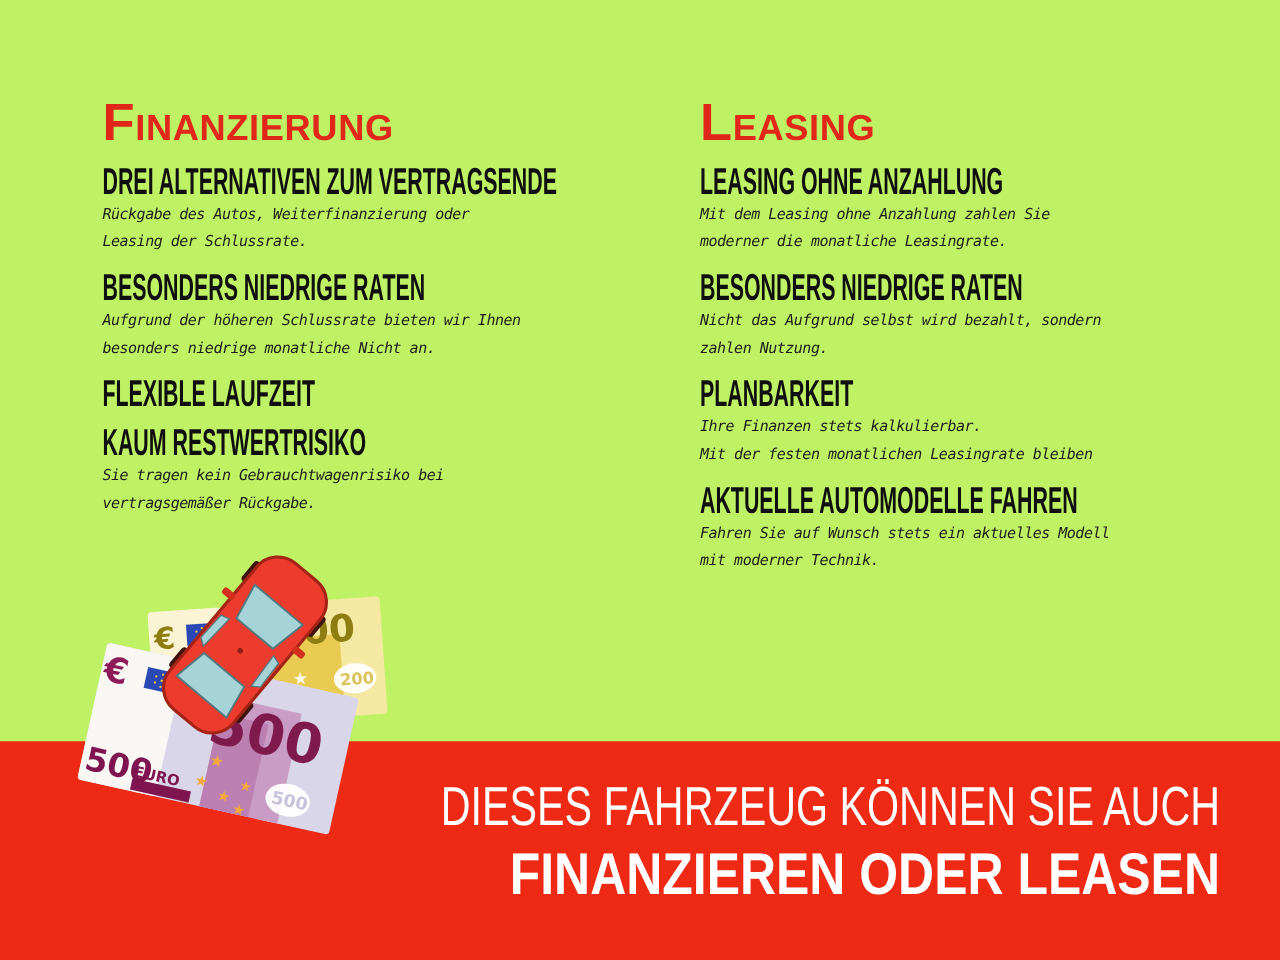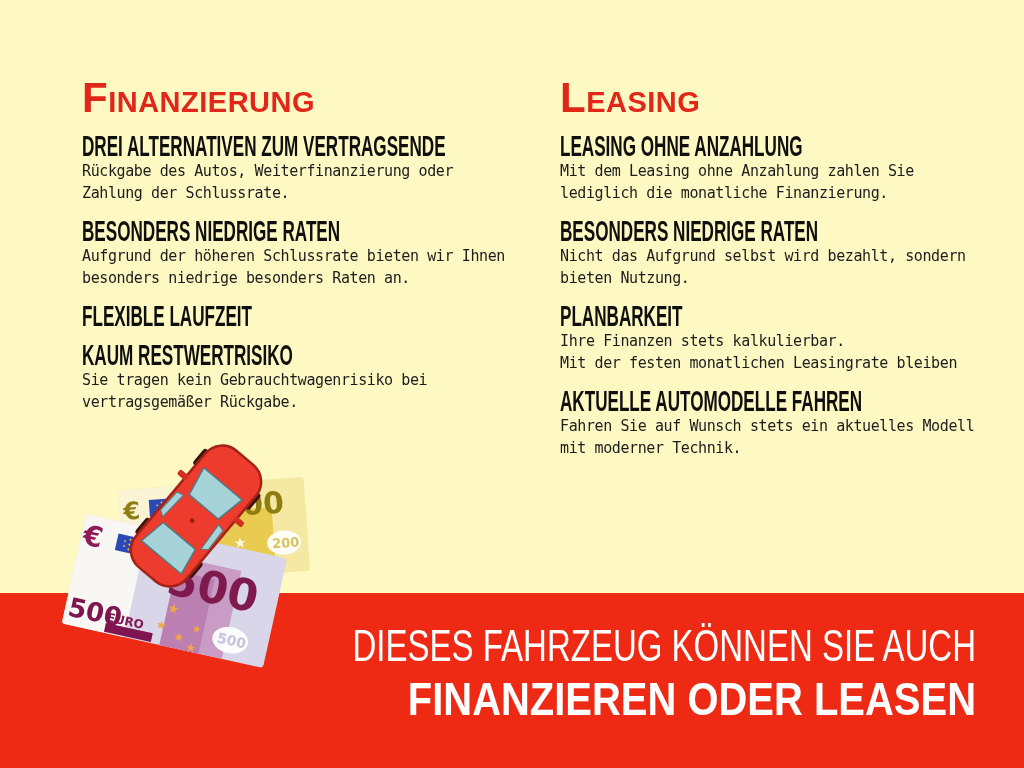--- a/index.html
+++ b/index.html
@@ -1,37 +1,37 @@
 <!DOCTYPE html>
 <html><head>
 <meta charset="utf-8">
 <style>
   html,body{margin:0;padding:0;background:#fff;}
   .page{
     position:relative;width:1024px;height:768px;overflow:hidden;
-    background:#fef9c3;font-family:"DejaVu Sans Mono",monospace;
+    background:#bef264;font-family:"DejaVu Sans Mono",monospace;
   }
   
   .columns{position:absolute;left:82px;top:76px;display:flex;}
   .col{width:460px;}
   .col + .col{margin-left:18px;}
   .col-heading{
     font-family:"Liberation Sans",sans-serif;font-weight:700;
     font-variant:small-caps;font-size:42px;line-height:44px;
     color:#e1261a;margin:0 0 14px 0;letter-spacing:0.5px;
   }
   .sec{margin-bottom:15px;}
   .sec-title{
     font-family:"Liberation Sans",sans-serif;font-weight:700;
     font-size:30px;line-height:24px;color:#0f0f0f;margin:0 0 2px 0;
     transform:scaleX(0.57);transform-origin:0 50%;white-space:nowrap;
   }
   .body-line{
-    font-size:15px;line-height:22px;letter-spacing:-0.4px;
-    color:#1c1c1c;white-space:nowrap;
+    font-size:12px;line-height:22px;letter-spacing:-0.4px;
+    color:#1c1c1c;white-space:nowrap;font-style:italic;
   }
   
   .banner{
     position:absolute;left:0;top:593px;width:1024px;height:175px;
     background:#ee2914;z-index:1;box-sizing:border-box;
     padding:30px 48px 0 0;text-align:right;color:#ffffff;
   }
   .banner-line1{
     font-family:"Liberation Sans",sans-serif;font-weight:400;
     font-size:44px;line-height:46px;white-space:nowrap;
@@ -55,53 +55,53 @@
 <div class="page">
 
   <div class="columns">
 
     <section class="col">
       <h1 class="col-heading">Finanzierung</h1>
 
       <div class="sec">
         <h2 class="sec-title">DREI ALTERNATIVEN ZUM VERTRAGSENDE</h2>
         <div class="body-line">Rückgabe des Autos, Weiterfinanzierung oder</div>
-        <div class="body-line">Zahlung der Schlussrate.</div>
+        <div class="body-line">Leasing der Schlussrate.</div>
       </div>
 
       <div class="sec">
         <h2 class="sec-title">BESONDERS NIEDRIGE RATEN</h2>
         <div class="body-line">Aufgrund der höheren Schlussrate bieten wir Ihnen</div>
-        <div class="body-line">besonders niedrige besonders Raten an.</div>
+        <div class="body-line">besonders niedrige monatliche Nicht an.</div>
       </div>
 
       <div class="sec">
         <h2 class="sec-title">FLEXIBLE LAUFZEIT</h2>
       </div>
 
       <div class="sec">
         <h2 class="sec-title">KAUM RESTWERTRISIKO</h2>
         <div class="body-line">Sie tragen kein Gebrauchtwagenrisiko bei</div>
         <div class="body-line">vertragsgemäßer Rückgabe.</div>
       </div>
     </section>
 
     <section class="col">
       <h1 class="col-heading">Leasing</h1>
 
       <div class="sec">
         <h2 class="sec-title">LEASING OHNE ANZAHLUNG</h2>
         <div class="body-line">Mit dem Leasing ohne Anzahlung zahlen Sie</div>
-        <div class="body-line">lediglich die monatliche Finanzierung.</div>
+        <div class="body-line">moderner die monatliche Leasingrate.</div>
       </div>
 
       <div class="sec">
         <h2 class="sec-title">BESONDERS NIEDRIGE RATEN</h2>
         <div class="body-line">Nicht das Aufgrund selbst wird bezahlt, sondern</div>
-        <div class="body-line">bieten Nutzung.</div>
+        <div class="body-line">zahlen Nutzung.</div>
       </div>
 
       <div class="sec">
         <h2 class="sec-title">PLANBARKEIT</h2>
         <div class="body-line">Ihre Finanzen stets kalkulierbar.</div>
         <div class="body-line">Mit der festen monatlichen Leasingrate bleiben</div>
       </div>
 
       <div class="sec">
         <h2 class="sec-title">AKTUELLE AUTOMODELLE FAHREN</h2>

